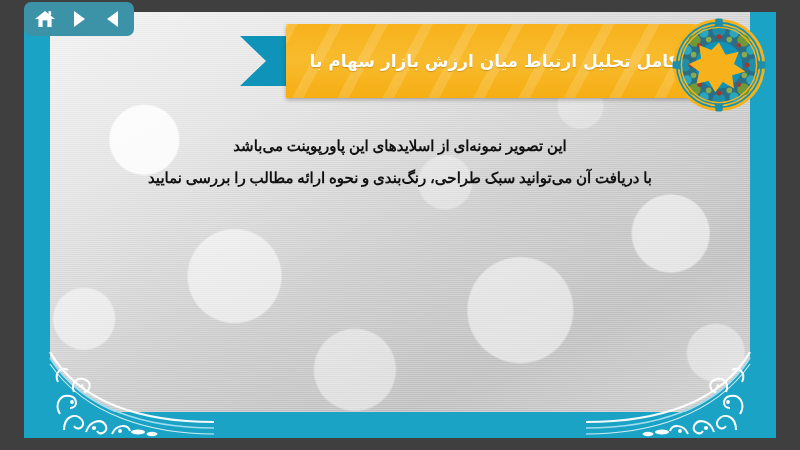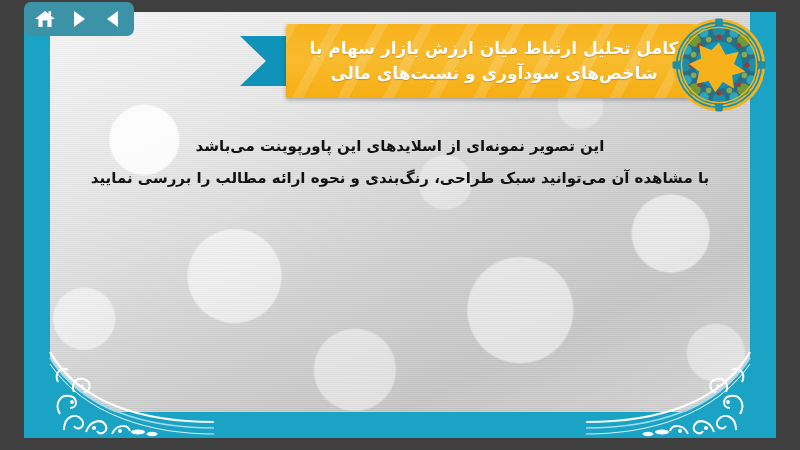--- a/index.html
+++ b/index.html
@@ -181,20 +181,21 @@
     z-index: 20;
     direction: rtl;
     text-align: center;
   }
   .body-line {
     color: #111111;
     font-size: 15px;
     line-height: 2.15;
     white-space: nowrap;
     font-weight: 600;
+    font-family: Liberation Serif, serif;
   }
 </style>
 </head>
 <body>
 
 <div class="viewer">
 
   <div class="nav-pill">
     <div class="nav-btn" title="prev">
       <span>
@@ -273,21 +274,20 @@
         <circle cx="132" cy="34" r="1.7"></circle>
         <ellipse cx="76" cy="80" rx="7" ry="2.6"></ellipse>
         <ellipse cx="62" cy="82" rx="5.5" ry="2.2"></ellipse>
       </g>
     </svg>
 
     <div class="title-banner">
       <div class="banner-tail"></div>
       <div class="banner-body">
         <div class="banner-line">کامل تحلیل ارتباط میان ارزش بازار سهام با</div>
-        <div class="banner-line">شاخص‌های سودآوری و نسبت‌های مالی</div>
       </div>
 
       <svg class="medallion" viewBox="0 0 100 100">
         <circle cx="50" cy="50" r="49" fill="#f7b21b"></circle>
         <circle cx="50" cy="50" r="46" fill="#0f93b8"></circle>
         <circle cx="50" cy="50" r="43" fill="none" stroke="#f7b21b" stroke-width="2"></circle>
         <circle cx="50" cy="50" r="40" fill="#2b6f86"></circle>
         <g>
           <g fill="#1f8ea8">
               <circle cx="50" cy="13" r="7"></circle>
@@ -340,17 +340,17 @@
           <rect x="46" y="0.5" width="8" height="8" rx="1.5"></rect>
           <rect x="91.5" y="46" width="8" height="8" rx="1.5"></rect>
           <rect x="46" y="91.5" width="8" height="8" rx="1.5"></rect>
           <rect x="0.5" y="46" width="8" height="8" rx="1.5"></rect>
         </g>
       </svg>
     </div>
 
     <div class="body-text">
       <div class="body-line">این تصویر نمونه‌ای از اسلایدهای این پاورپوینت می‌باشد</div>
-      <div class="body-line">با مشاهده آن می‌توانید سبک طراحی، رنگ‌بندی و نحوه ارائه مطالب را بررسی نمایید</div>
+      <div class="body-line">با دریافت آن می‌توانید سبک طراحی، رنگ‌بندی و نحوه ارائه مطالب را بررسی نمایید</div>
     </div>
 
   </div>
 </div>
 
 </body></html>

